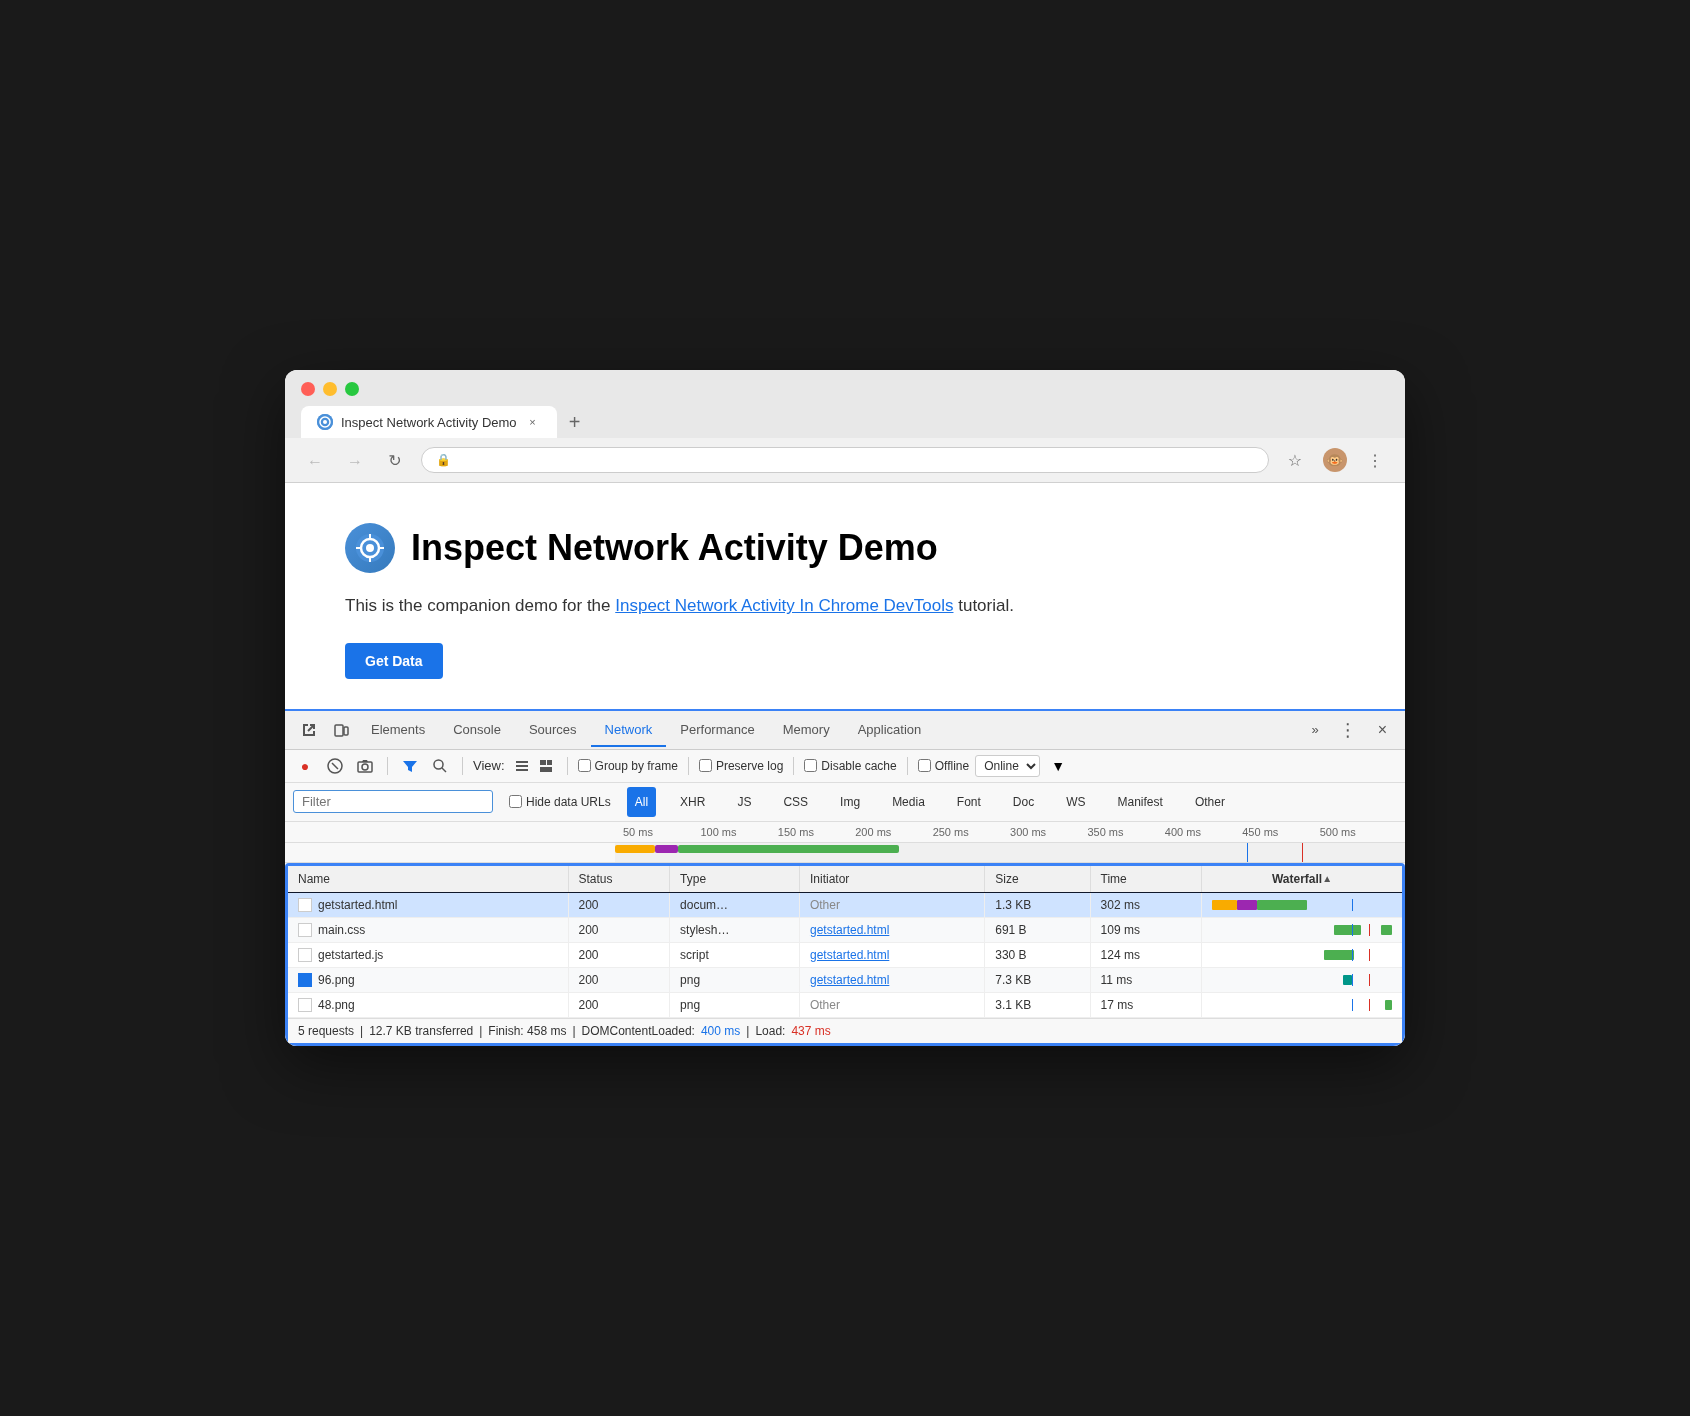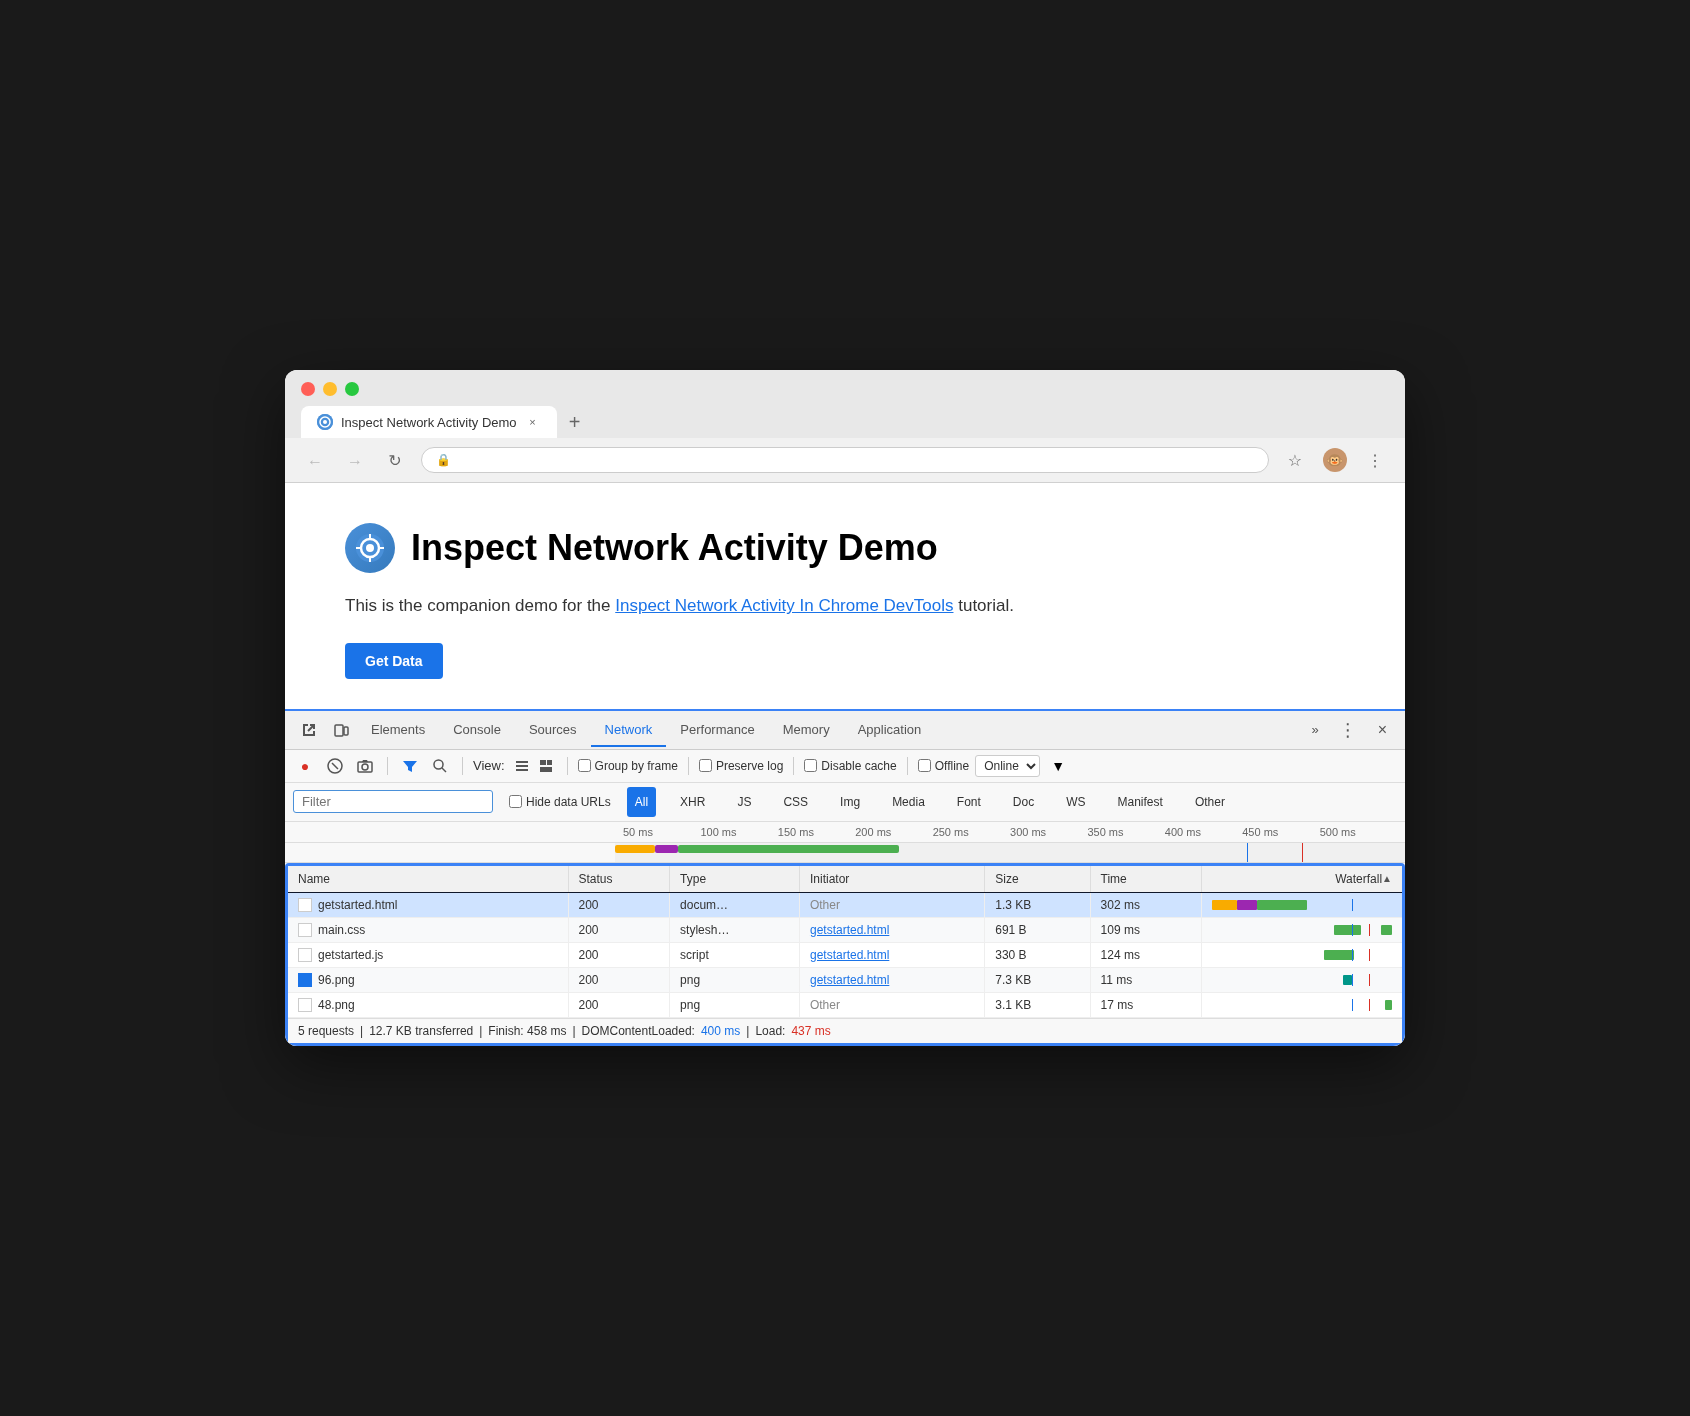--- a/index.html
+++ b/index.html
@@ -567,21 +567,22 @@
     }
 
     .sort-arrow {
       font-size: 10px;
       color: #555;
     }
 
     .th-with-arrow {
       display: flex;
       align-items: center;
-      justify-content: flex-end;
+      justify-content: center;
+      font-weight: bold;
     }
   </style>
 </head>
 <body>
 
 <div class="browser-window">
 
   <div class="title-bar">
     <div class="window-controls">
       <div class="traffic-light red"></div>

